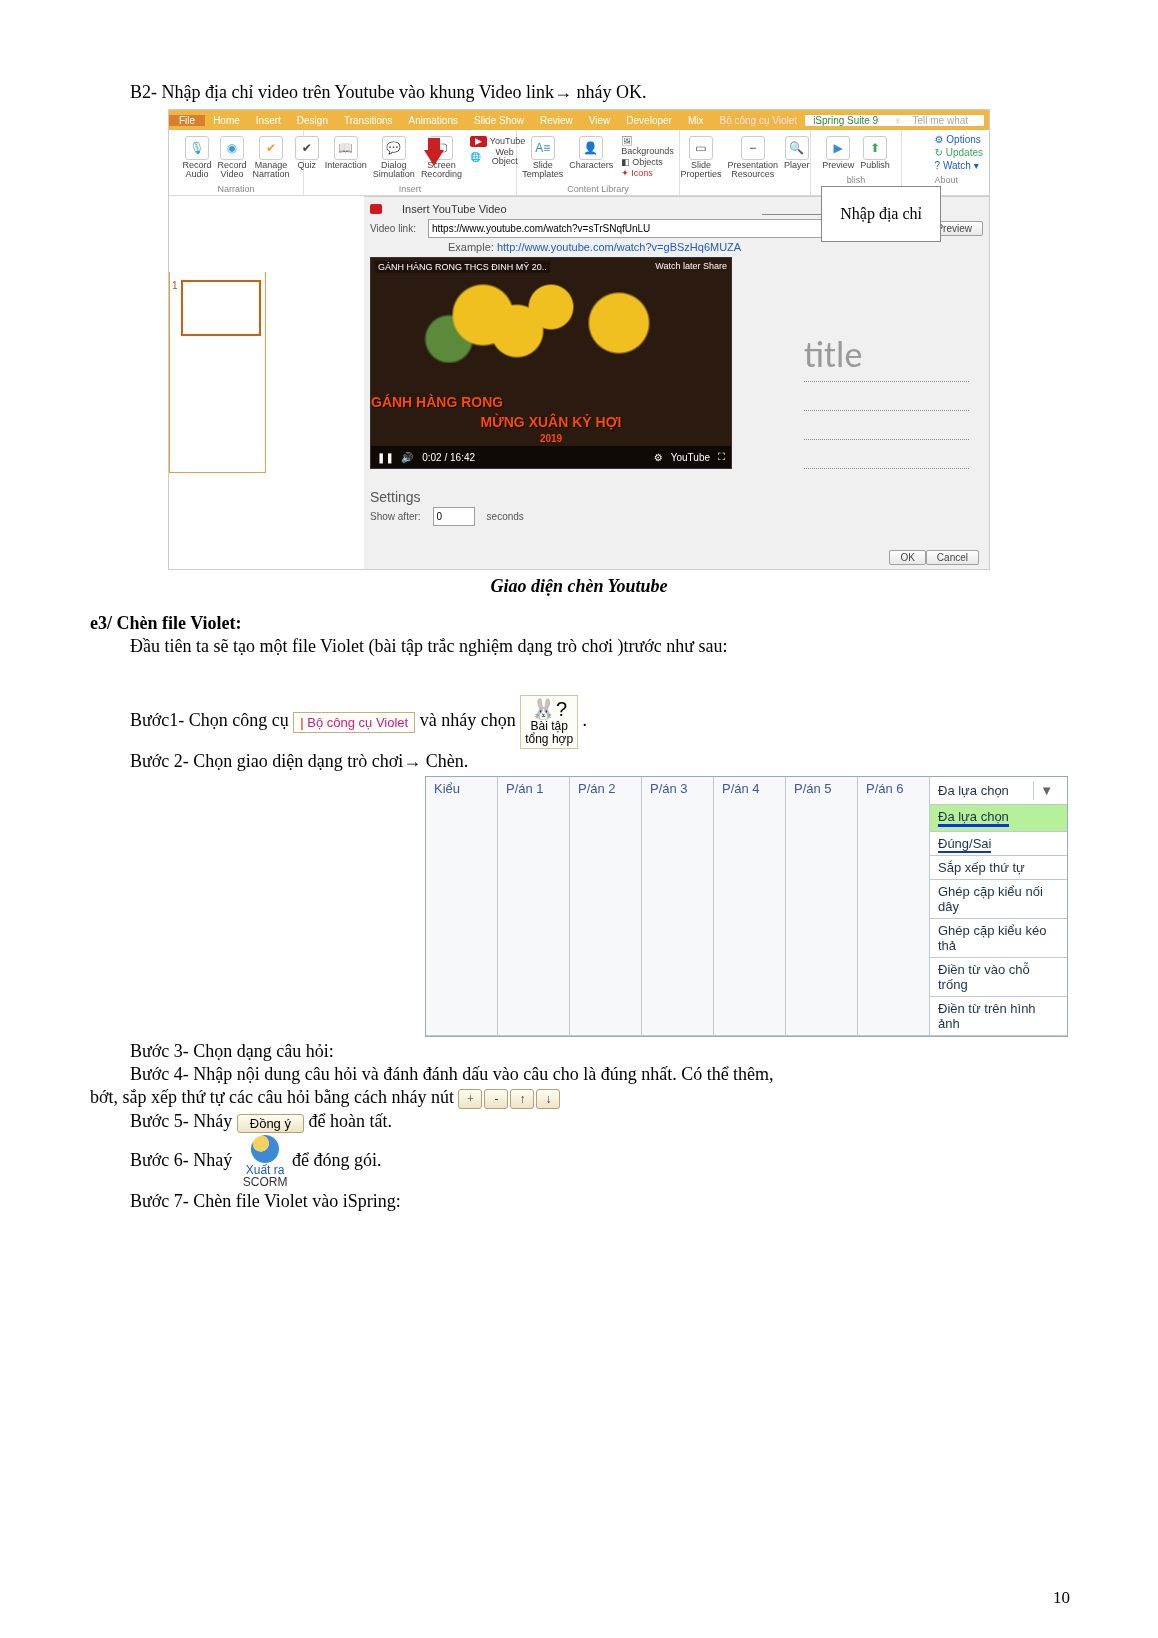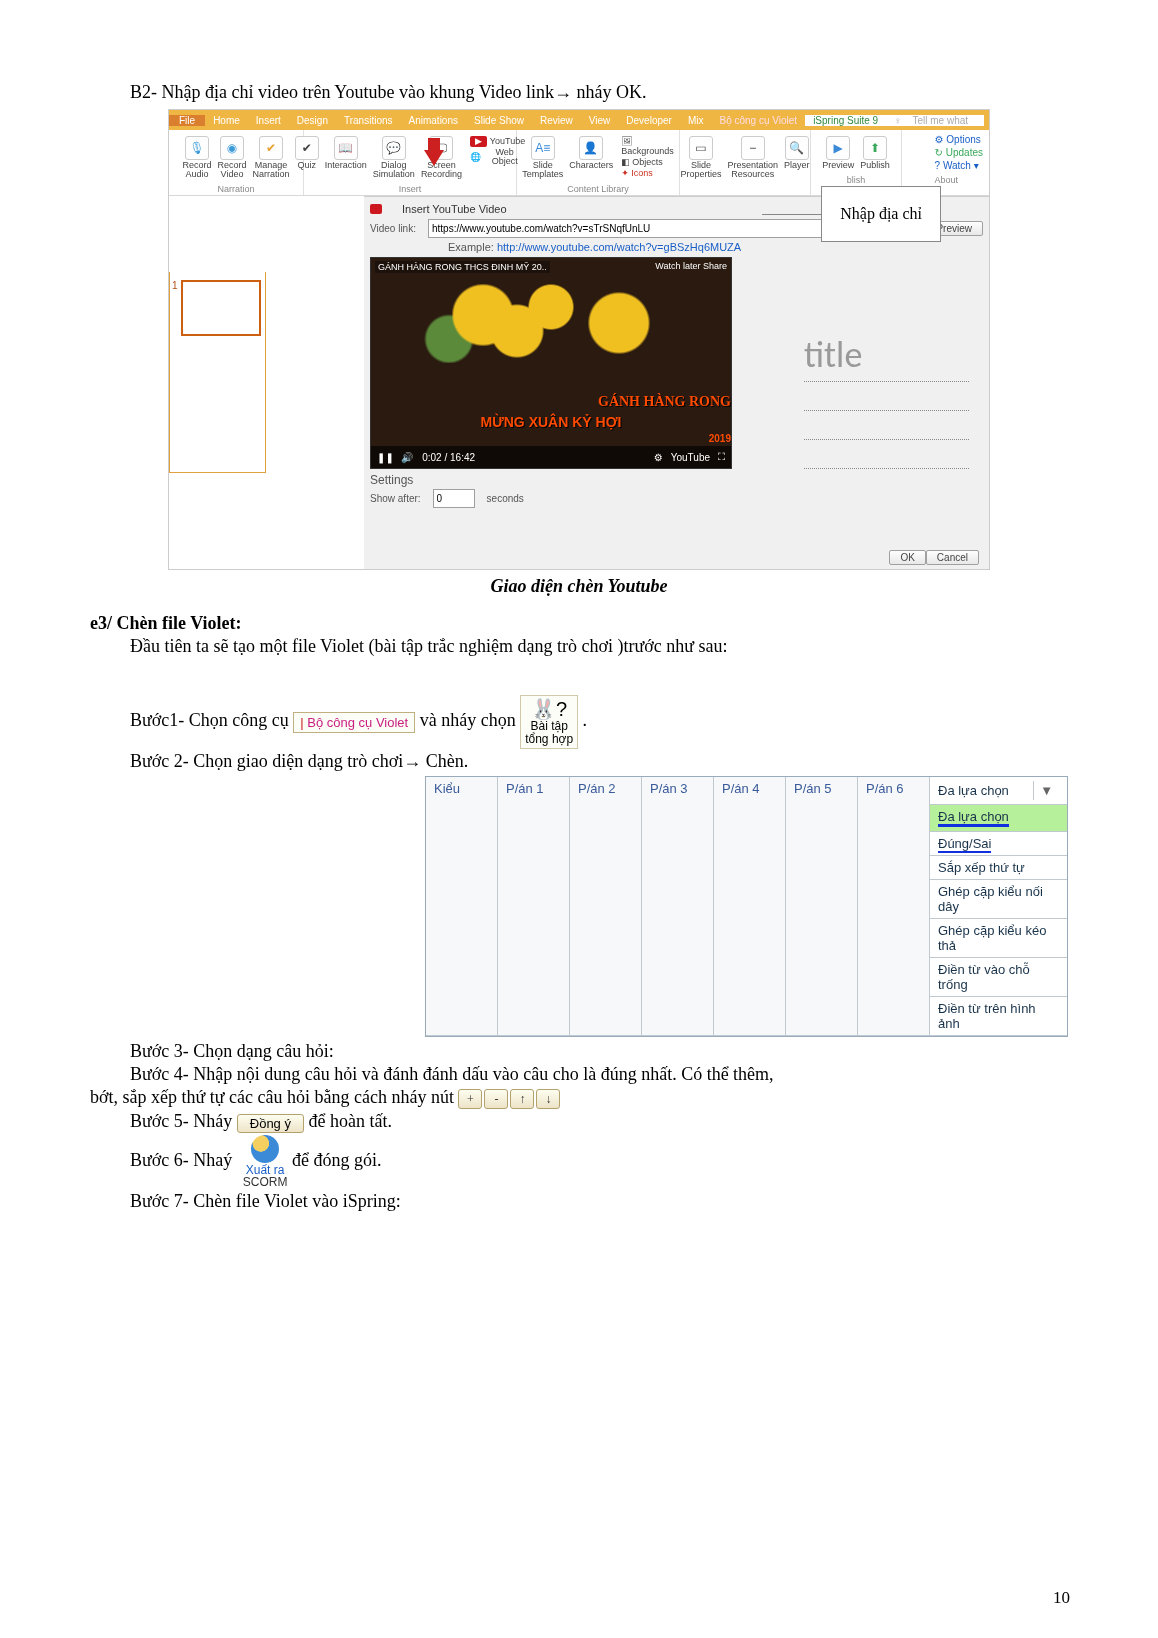--- a/index.html
+++ b/index.html
@@ -36,30 +36,30 @@
 .row input[type=text]{flex:1;border:1px solid #a0a0a0;padding:1px 3px;font-size:10px;height:15px;background:#fff}
 .btn{border:1px solid #a0a0a0;background:linear-gradient(#fefefe,#e8e8e8);padding:1px 10px;font-size:10px;border-radius:2px}
 .example{font-size:11px;color:#555;margin:2px 0 4px 78px}
 .example a{color:#1a5fc7;text-decoration:none}
 .callout{position:absolute;right:48px;top:-11px;background:#fff;border:1px solid #888;padding:18px 18px;font-family:"Times New Roman";font-size:16px;color:#000;z-index:5}
 .callout::after{content:"";position:absolute;left:-60px;top:50%;width:60px;height:1px;background:#888}
 .preview{width:360px;height:210px;background:#2a1a10;border:1px solid #333;position:relative;color:#fff;margin-left:0}
 .pv-top{position:absolute;top:3px;left:4px;right:4px;display:flex;justify-content:space-between;font-size:9px;color:#fff}
 .pv-title{background:rgba(0,0,0,.3);padding:1px 3px;font-size:9px}
 .pv-flower{position:absolute;top:25px;left:10px;right:10px;height:80px;background:radial-gradient(circle at 30% 40%,#f0c020 12%,transparent 13%),radial-gradient(circle at 50% 30%,#f0c020 12%,transparent 13%),radial-gradient(circle at 70% 50%,#f0c020 12%,transparent 13%),radial-gradient(circle at 40% 60%,#f0c020 12%,transparent 13%),radial-gradient(circle at 20% 70%,#5a8a3a 8%,transparent 9%)}
-.pv-text1{position:absolute;bottom:58px;width:100%;text-align:right;color:#ff4a00;font-weight:bold;font-family:Liberation Serif, serif;font-size:14px;text-shadow:1px 1px #000}
+.pv-text1{position:absolute;bottom:58px;width:100%;text-align:left;color:#ff4a00;font-weight:bold;font-family:Liberation Sans, sans-serif;font-size:14px;text-shadow:1px 1px #000}
 .pv-text2{position:absolute;bottom:38px;width:100%;text-align:center;color:#ff4a00;font-weight:bold;font-family:Arial;font-size:14px;text-shadow:1px 1px #000}
-.pv-text3{position:absolute;bottom:24px;width:100%;text-align:right;color:#ff4a00;font-weight:bold;font-family:Arial;font-size:10px}
+.pv-text3{position:absolute;bottom:24px;width:100%;text-align:center;color:#ff4a00;font-weight:bold;font-family:Arial;font-size:10px}
 .pv-ctrl{position:absolute;bottom:0;left:0;right:0;height:22px;background:rgba(0,0,0,.6);display:flex;align-items:center;padding:0 6px;gap:8px;font-size:10px;color:#fff}
 .pv-ctrl .sp{flex:1}
 .title-box{position:absolute;right:20px;top:140px;width:165px}
 .title-box .t{font-size:36px;color:#9a9a9a;font-family:Calibri,Arial;line-height:1}
 .title-box .ln{height:2px;border-bottom:1px dotted #888;margin-top:6px}
 .title-box .ln+.ln{margin-top:26px}
-.settings-row{margin-top:4px;font-size:12px;color:#555}
+.settings-row{margin-top:20px;font-size:14px;color:#555}
 .dlg-btns{position:absolute;bottom:4px;right:10px;display:flex;gap:0}
 .e3{color:#000;font-weight:bold;margin-top:16px}
 .inline-img{display:inline-block;vertical-align:middle;border:1px solid #c0b080;padding:2px 6px;font-size:13px;background:#fdfdf8;font-family:"Segoe UI",Arial}
 .violet-label{color:#c92080}
 .bunny-box{display:inline-flex;flex-direction:column;align-items:center;border:1px solid #d0c8a8;background:#fdfdf8;padding:2px 4px;font-size:12px;font-family:"Segoe UI",Arial;line-height:1.1;vertical-align:middle}
 .bunny-box .face{font-size:20px}
 .kieu-table{margin:4px auto 4px 335px;border:1px solid #9ab;font-family:"Segoe UI",Arial;font-size:13px;display:flex}
 .kieu-col1{display:flex;flex-direction:row}
 .kieu-col1 div{padding:4px 8px;border-bottom:1px solid #c0c8d0;border-right:1px solid #c0c8d0;background:#f6f8fa;color:#3a5a9a;width:55px}
 .kieu-col2{display:flex;flex-direction:column;width:175px;background:#fff}

